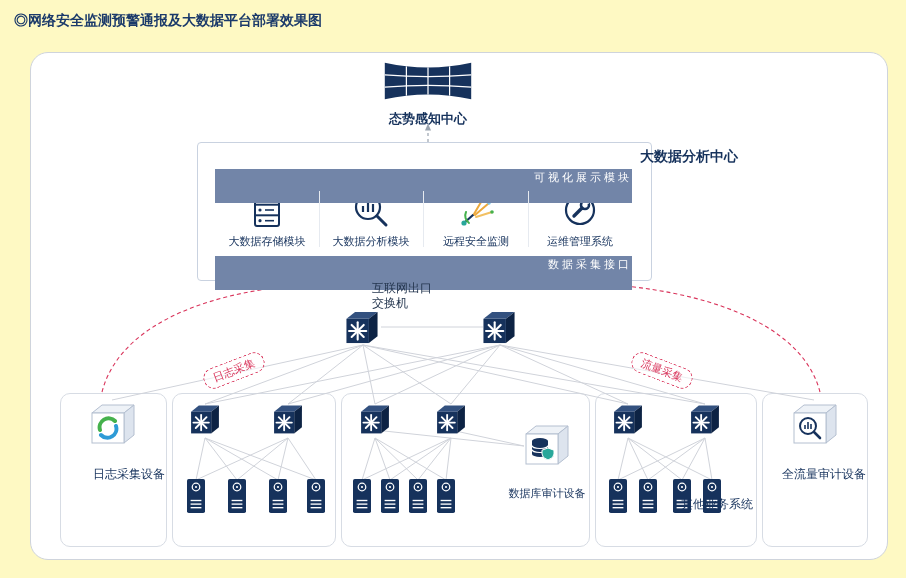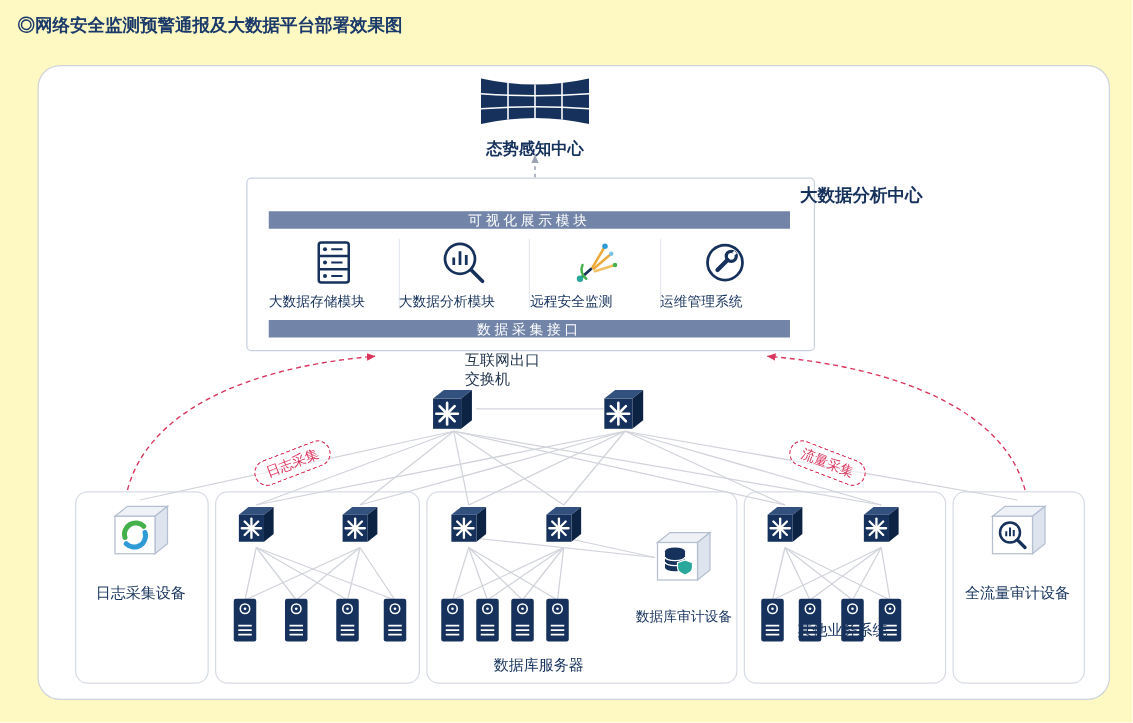--- a/index.html
+++ b/index.html
@@ -3,26 +3,26 @@
 <meta charset="utf-8">
 <style>
   html,body { margin:0; padding:0; background:#ffffff; font-family:"Liberation Sans", sans-serif; }
   .canvas { position:relative; width:906px; height:578px; background:#fef9c3; overflow:hidden; }
   .abs { position:absolute; }
   .page-title { left:14px; top:12px; font-size:14px; font-weight:bold; color:#1b3a6a; }
   .outer-frame { left:30px; top:52px; width:856px; height:506px; border:1px solid #cfd4dc; border-radius:18px; background:#fff; }
   .center-label { left:368px; top:110px; width:120px; text-align:center; font-size:13px; font-weight:bold; color:#16325c; z-index:4; }
   .bigbox { left:197px; top:142px; width:453px; height:137px; border:1px solid #c9d2e0; border-radius:4px; background:#fff; z-index:2; }
   .bigbox-title { left:197px; top:148px; width:541px; text-align:right; font-size:14px; font-weight:bold; color:#16325c; z-index:4; }
-  .bar { height:14px; background:#7285a8; color:#ffffff; font-size:11px; line-height:17px; text-align:center; letter-spacing:3px; z-index:4; }
-  .modlabel { width:104px; font-size:11px; color:#16325c; z-index:4; }
+  .bar { height:34px; background:#7285a8; color:#ffffff; font-size:11px; line-height:17px; text-align:right; letter-spacing:3px; z-index:4; }
+  .modlabel { width:104px; text-align:center; font-size:11px; color:#16325c; z-index:4; }
   .mod-divider { width:1px; height:56px; background:#e6eaf0; top:191px; z-index:4; }
   .switch-caption { left:372px; top:281px; width:120px; text-align:left; font-size:12px; line-height:15px; color:#24364f; z-index:4; }
   .groupbox { border:1px solid #d7dce4; border-radius:10px; background:#fff; z-index:1; }
-  .grouplabel { text-align:center; font-size:12px; color:#16325c; z-index:4; }
+  .grouplabel { text-align:right; font-size:12px; color:#16325c; z-index:4; }
   .sublabel { text-align:center; font-size:11px; color:#16325c; z-index:4; }
   .icon { z-index:3; }
   .lines { left:0; top:0; z-index:2; pointer-events:none; }
   .flowlabel { font-size:11px; color:#d9345b; border:1px dashed #d9345b; border-radius:999px; padding:2px 9px; background:rgba(255,255,255,0.6); z-index:5; white-space:nowrap; }
   .flow-left { left:202px; top:360px; transform:rotate(-21deg); }
   .flow-right { left:630px; top:360px; transform:rotate(21deg); }
 </style>
 </head>
 <body>
 
@@ -254,21 +254,20 @@
     </svg>
   <svg class="abs icon" style="left:529px; top:436px;" viewBox="0 0 26 26" width="26" height="26">
     <ellipse cx="11" cy="5" rx="8" ry="3" fill="#16325c"></ellipse>
     <rect x="3" y="5" width="16" height="13" fill="#16325c"></rect>
     <ellipse cx="11" cy="18" rx="8" ry="3" fill="#16325c"></ellipse>
     <path d="M3,9.5 A8,3 0 0 0 19,9.5" stroke="#fff" stroke-width="1.1" fill="none"></path>
     <path d="M3,13.5 A8,3 0 0 0 19,13.5" stroke="#fff" stroke-width="1.1" fill="none"></path>
     <path d="M19,12 L25,14.2 V18 Q25,22 19,24 Q13,22 13,18 V14.2 Z" fill="#28a79a" stroke="#ffffff" stroke-width="1"></path>
   </svg>
   <div class="abs sublabel" style="left:492px; top:486px; width:110px;">数据库审计设备</div>
-  <div class="abs grouplabel" style="left:341px; top:524px; width:180px;">数据库服务器</div>
 
   <div class="abs groupbox" style="left:595px; top:393px; width:160px; height:152px;"></div>
   <svg class="abs icon" style="left:611px; top:404px;" viewBox="0 0 44 40" width="34" height="31">
       <use href="#sym-switch"></use>
     </svg>
   <svg class="abs icon" style="left:688px; top:404px;" viewBox="0 0 44 40" width="34" height="31">
       <use href="#sym-switch"></use>
     </svg>
   <svg class="abs icon" style="left:608px; top:478px;" viewBox="0 0 22 40" width="20" height="36">
       <use href="#sym-server"></use>

